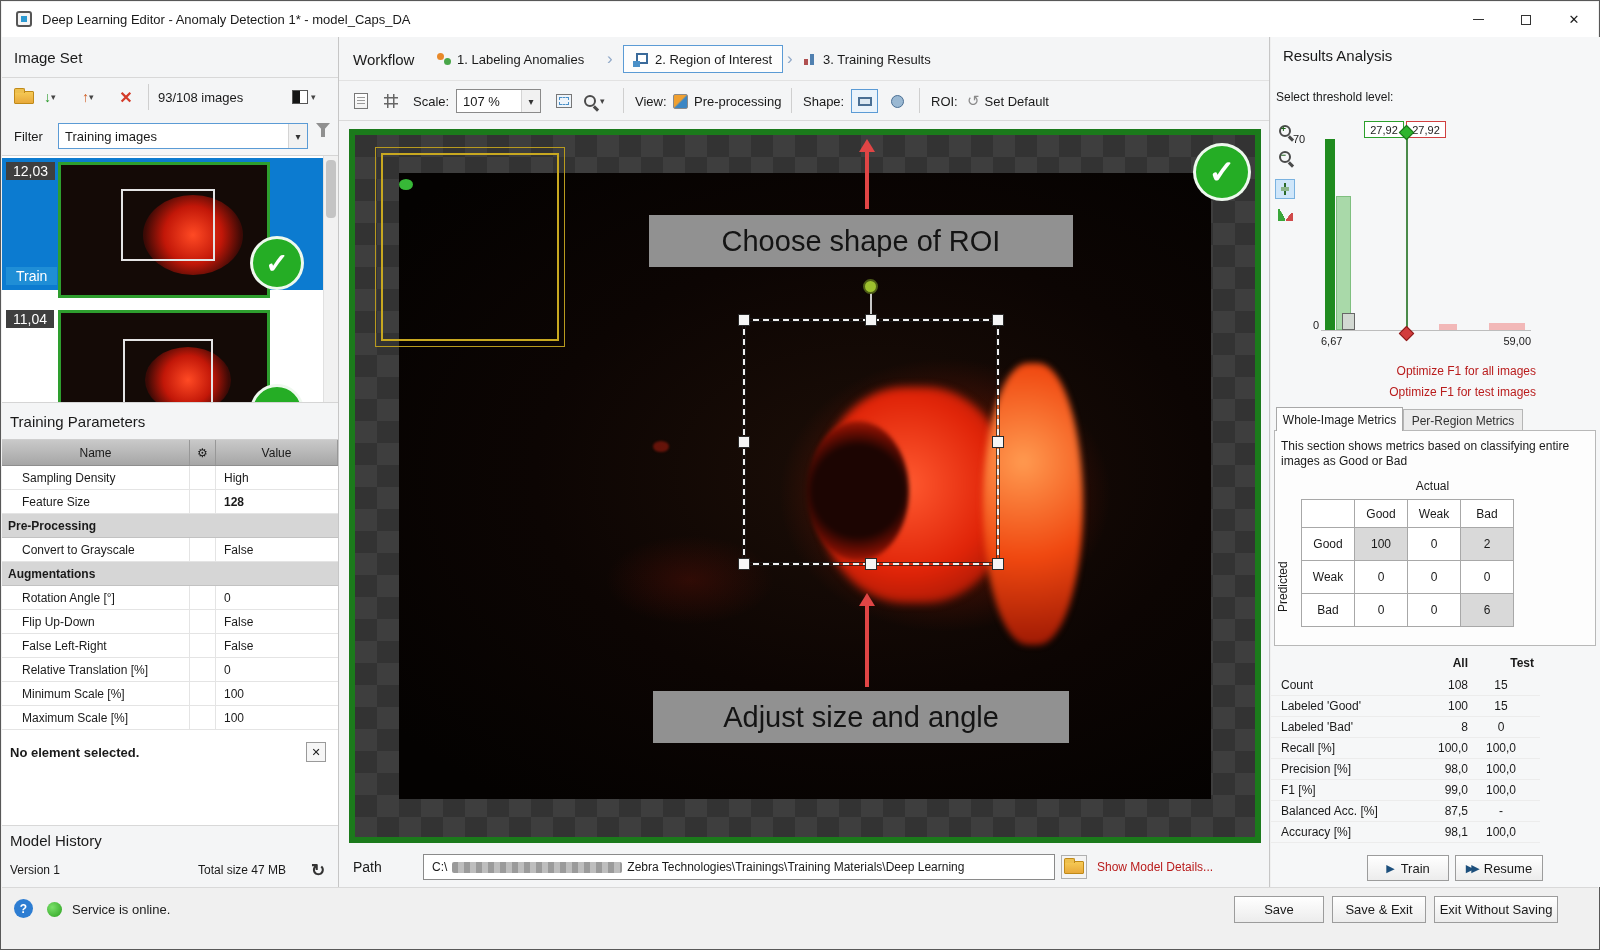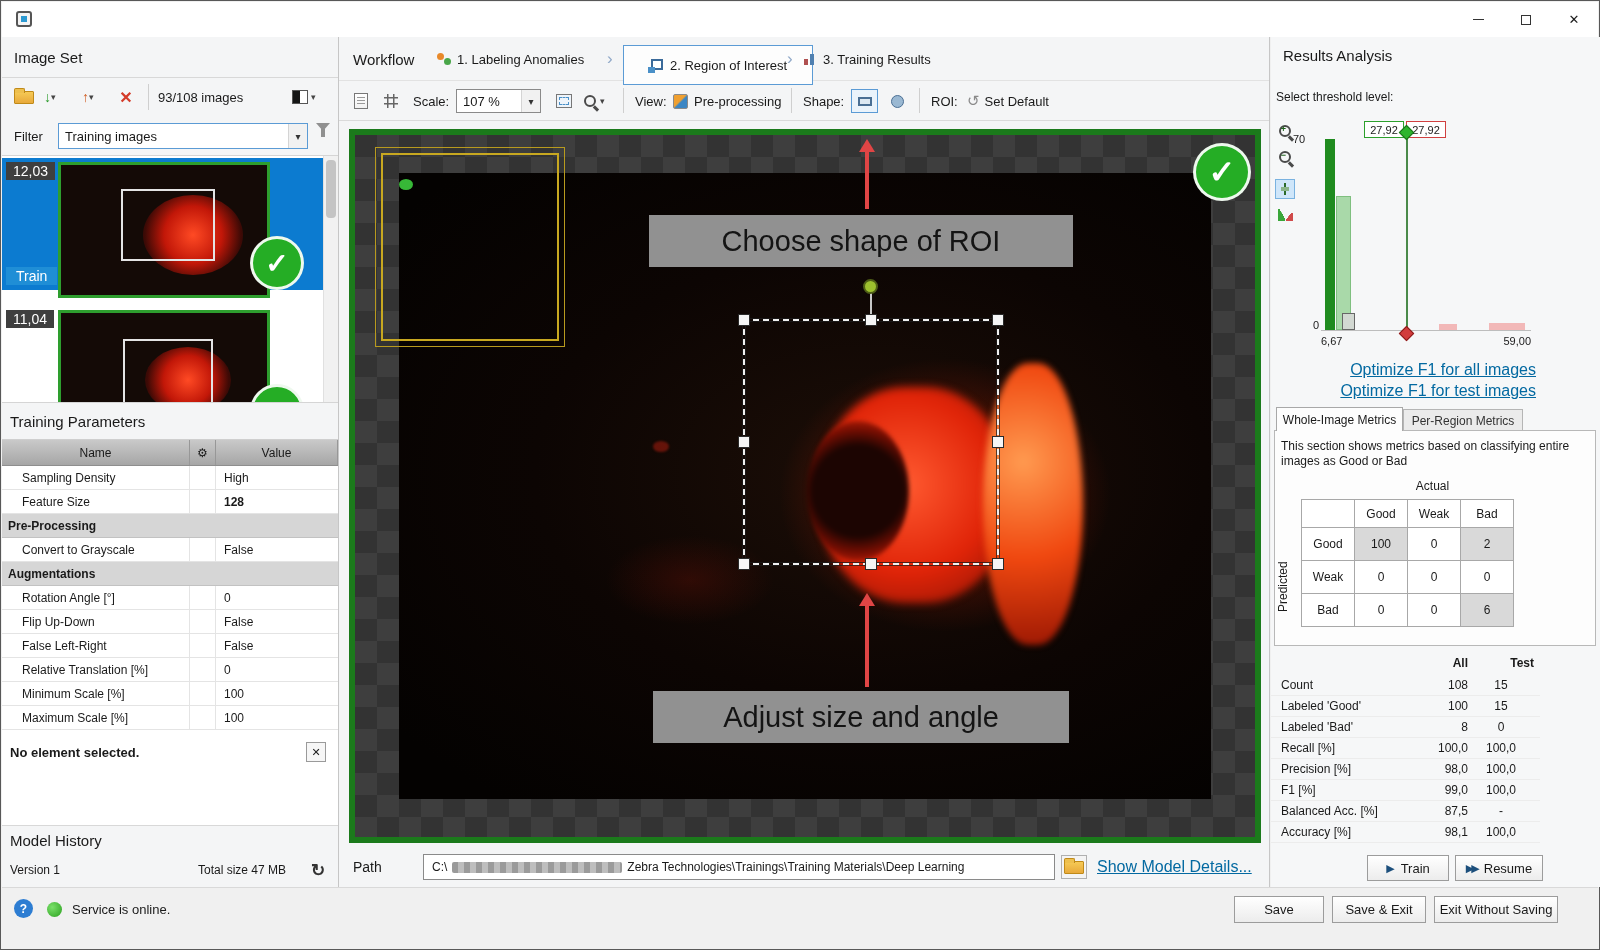--- a/index.html
+++ b/index.html
@@ -6,21 +6,21 @@
 html,body{width:1600px;height:950px}
 body{font-family:"Liberation Sans",sans-serif;background:#e8e8e8;position:relative;overflow:hidden;color:#1a1a1a}
 .abs{position:absolute}
 .vc{display:flex;align-items:center}
 .c{display:flex;align-items:center;justify-content:center}
 .fs11{font-size:11px}.fs12{font-size:12px}.fs13{font-size:13px}.fs14{font-size:14px}.fs15{font-size:15px}
 .b{font-weight:bold}
 #window{position:absolute;inset:0;background:#f0f0f0;border:1px solid #585858}
 .titlebar{position:absolute;left:1px;right:1px;top:1px;height:35px;background:#fff}
 .wbtn{position:absolute;top:0;width:48px;height:35px;display:flex;align-items:center;justify-content:center}
-.link{color:#0369a1;text-decoration:underline;font-size:16px;cursor:pointer}
+.link{color:#b91c1c;font-size:12px;cursor:pointer}
 .sep{width:1px;background:#cfcfcf;position:absolute;top:7px;bottom:7px}
 .btn{background:linear-gradient(#ffffff,#ececec);border:1px solid #9c9c9c;display:flex;align-items:center;justify-content:center;font-size:13px;cursor:pointer}
 .combo{background:#fff;border:1px solid #8a8a8a;display:flex;align-items:center;font-size:13px;padding-left:6px}
 .combo .caret{margin-left:auto;align-self:stretch;width:19px;display:flex;align-items:center;justify-content:center;color:#333;font-size:10px;border-left:1px solid #d4d4d4;background:#f1f1f1}
 .chip{background:#3f3f3f;color:#fff;font-size:14px;padding:1px 7px}
 .badge{background:#1f8ed6;color:#fff;font-size:14px;padding:1px 10px}
 .checker{background:conic-gradient(#3e3e3e 25%,#333 0 50%,#3e3e3e 0 75%,#333 0);background-size:44px 44px}
 .hint{background:rgba(157,157,157,.92);color:#141414;font-size:29px;display:flex;align-items:center;justify-content:center}
 .handle{position:absolute;width:12px;height:12px;background:#f5f5f5;border:1px solid #2a2a2a}
 .arrowR{position:absolute;width:16px;display:flex;flex-direction:column;align-items:center}
@@ -85,20 +85,21 @@
 </style>
 </head>
 <body>
 
 <div id="window">
 
   <div class="titlebar">
     <div class="abs" style="left:14px;top:9px;width:16px;height:16px;border:2px solid #555;border-radius:3px;background:#f4f4f4">
       <div class="abs" style="left:3px;top:3px;width:6px;height:6px;background:#2d9ad2"></div>
     </div>
+    <div class="abs fs13 vc" style="left:40px;top:0;height:35px">Deep Learning Editor - Anomaly Detection 1* - model_Caps_DA</div>
     <div class="wbtn" style="right:96px">
         <div style="width:11px;height:1.5px;background:#333"></div>
       </div>
     <div class="wbtn" style="right:48px">
         <div style="width:10px;height:10px;border:1.3px solid #333"></div>
       </div>
     <div class="wbtn fs13" style="right:0">✕</div>
   </div>
 
   <div class="abs" style="left:1px;top:36px;width:337px;bottom:62px;background:#f4f5f6;border-right:1px solid #c6c6c6">
@@ -240,21 +241,21 @@
 
       <div class="abs vc" style="left:97px;height:44px">
         <span style="position:relative;width:16px;height:15px;margin-right:5px">
           <span class="abs" style="left:1px;top:1px;width:7px;height:7px;border-radius:50%;background:#e8892a"></span>
           <span class="abs" style="left:8px;top:6px;width:7px;height:7px;border-radius:50%;background:#49a649"></span>
         </span>
         <span class="steplabel">1. Labeling Anomalies</span>
       </div>
       <span class="chev abs vc" style="left:268px;height:44px">›</span>
 
-      <div class="abs vc" style="left:284px;top:8px;height:40px;border:1px solid #5b9bd5;background:#fdfdfd;padding:0 25px">
+      <div class="abs vc" style="left:284px;top:8px;height:28px;border:1px solid #5b9bd5;background:#fdfdfd;padding:0 10px">
         <span style="position:relative;width:15px;height:13px;margin-right:6px">
           <span class="abs" style="left:2px;top:0;width:12px;height:11px;border:2px solid #3a6a9a;background:#fff"></span>
           <span class="abs" style="left:-1px;bottom:-1px;width:7px;height:6px;background:#4a90c8"></span>
         </span>
         <span class="steplabel">2. Region of Interest</span>
       </div>
       <span class="chev abs vc" style="left:448px;height:44px">›</span>
 
       <div class="abs vc" style="left:464px;height:44px">
         <span style="position:relative;width:15px;height:14px;margin-right:5px">

